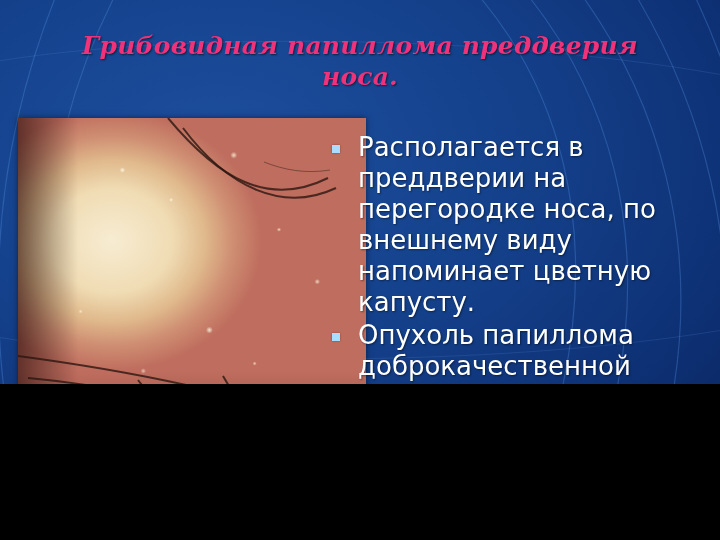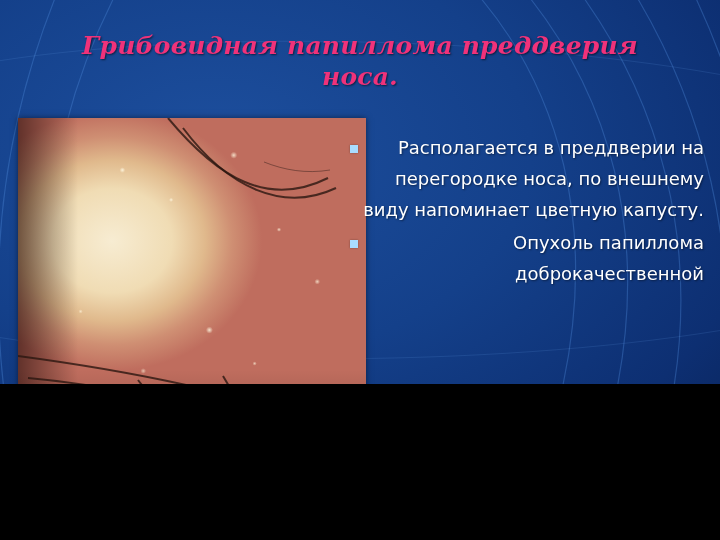--- a/index.html
+++ b/index.html
@@ -84,23 +84,22 @@
       radial-gradient(circle 4px at 36% 68%, rgba(255,245,220,0.6), rgba(255,245,220,0) 70%);
   }
   .photo svg.hairs { position: absolute; inset: 0; }
 
   .bullets {
     position: absolute;
     left: 332px;
     top: 132px;
     width: 372px;
     color: #ffffff;
-    font-size: 18px;
+    font-size: 26px;
     line-height: 31px;
-    text-align: right;
   }
   .bullet-row {
     display: flex;
     align-items: flex-start;
     margin-bottom: 2px;
   }
   .bullet-marker {
     flex: none;
     width: 26px;
     padding-top: 12px;

